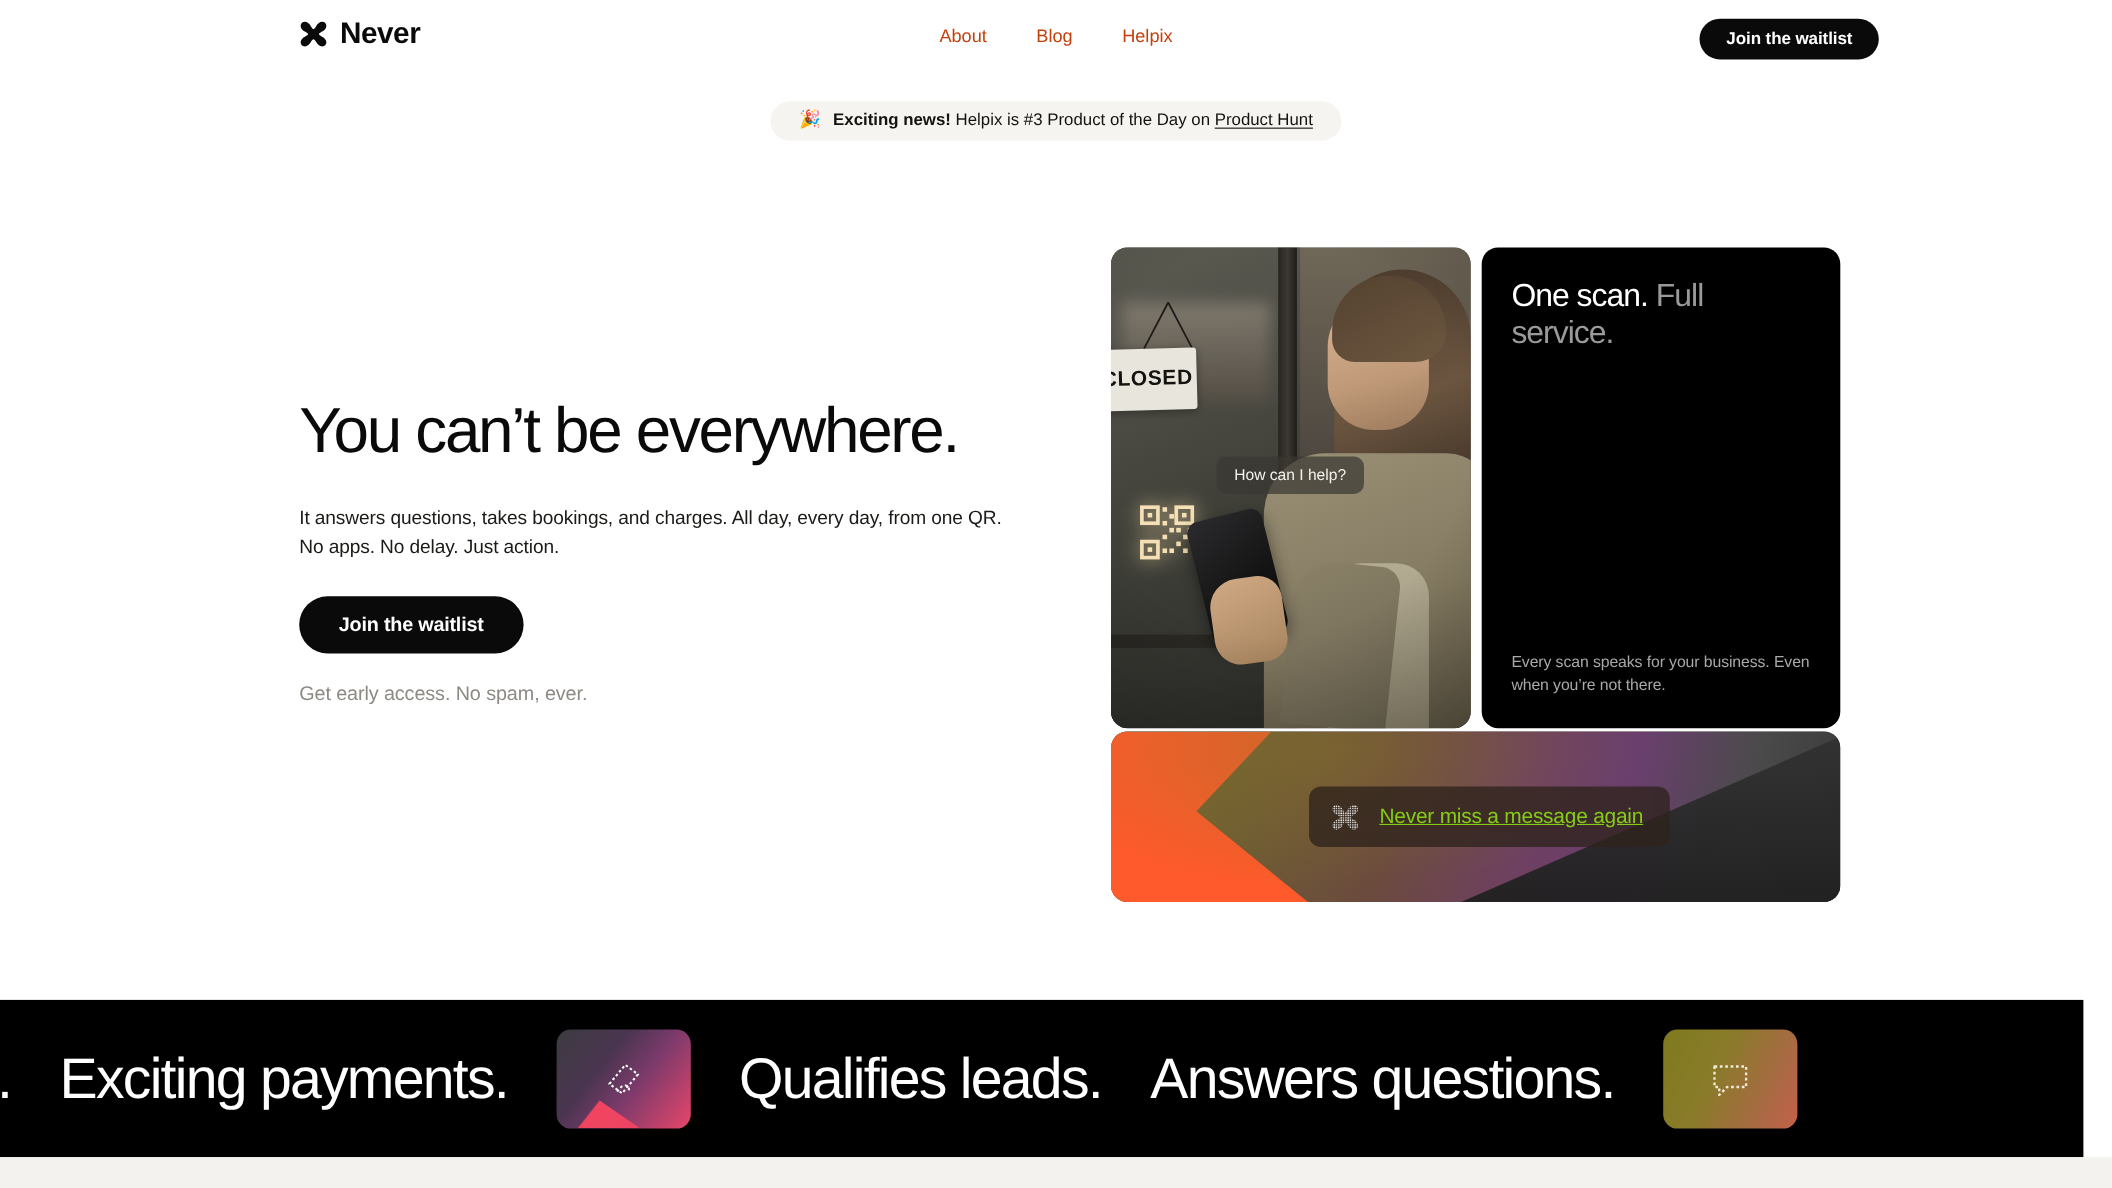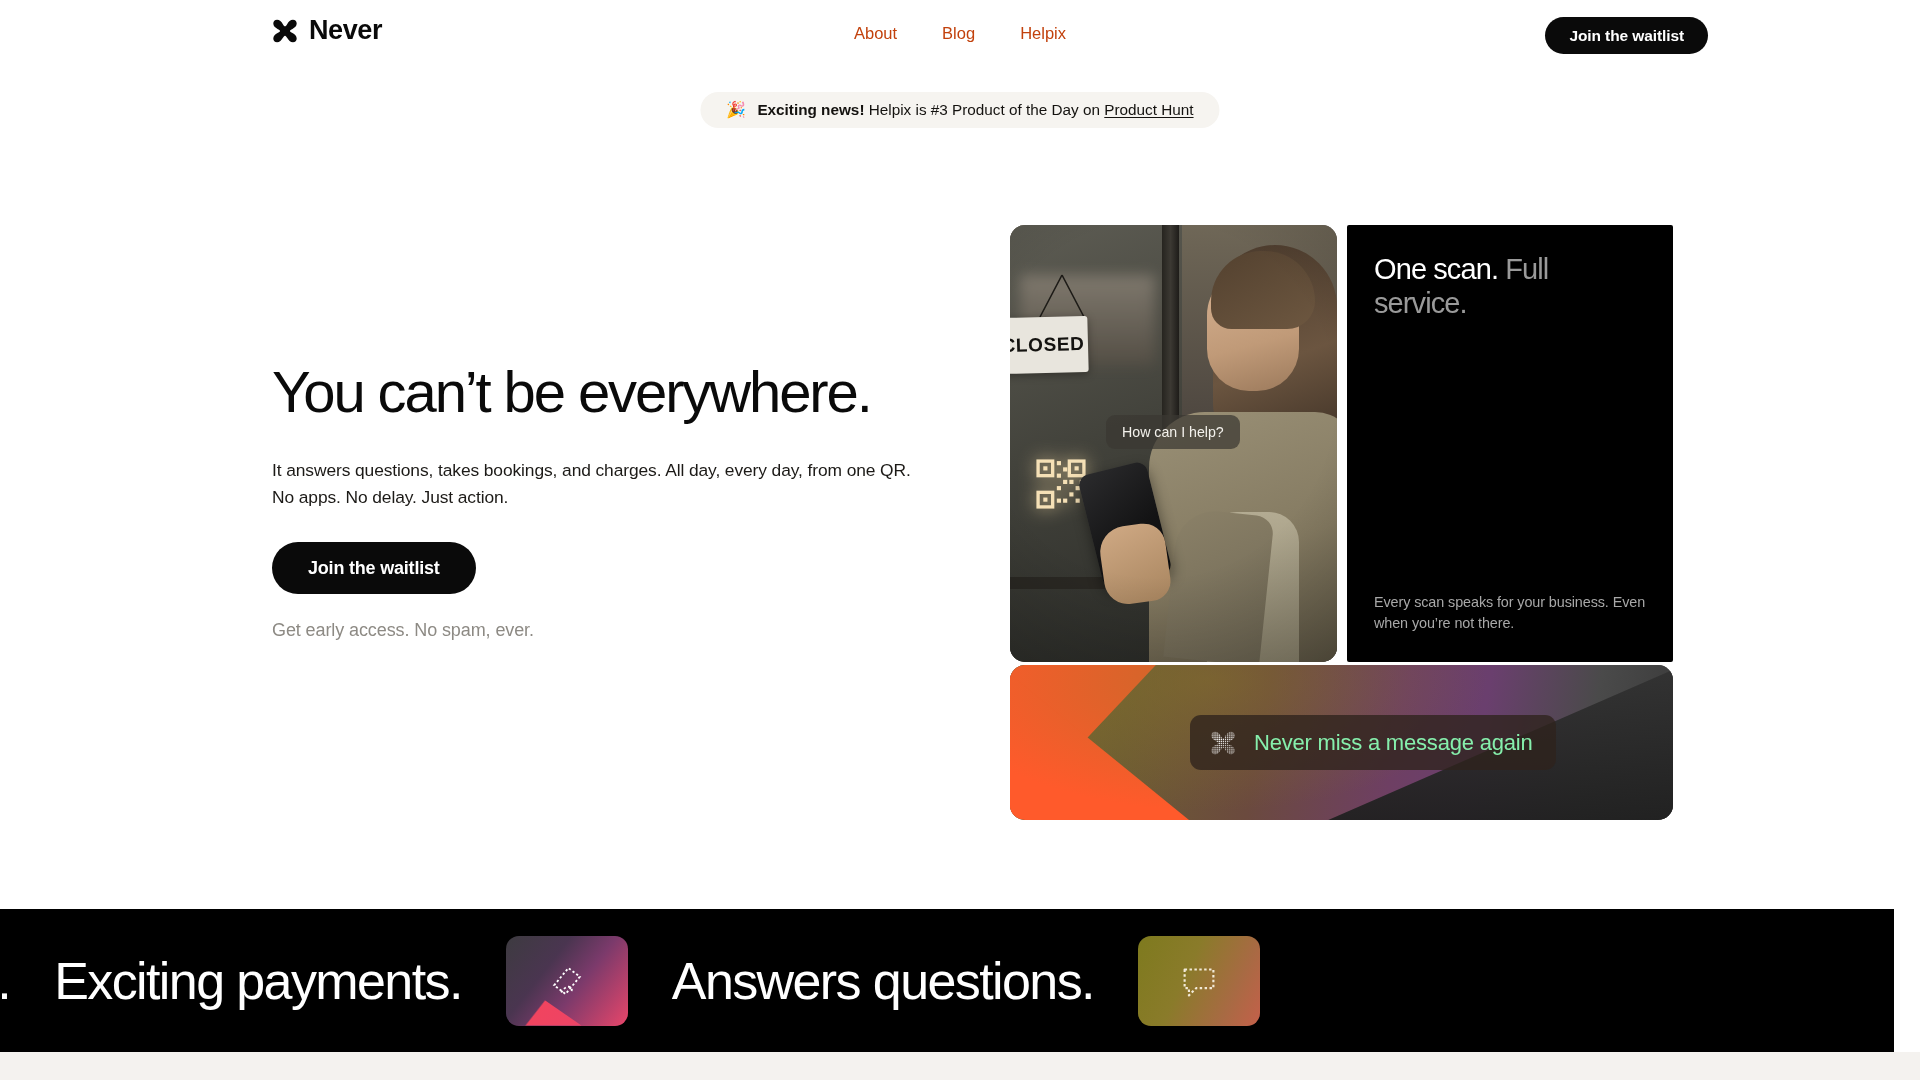--- a/index.html
+++ b/index.html
@@ -308,21 +308,21 @@
     background: radial-gradient(120% 90% at 45% 40%, rgba(0,0,0,0) 45%, rgba(0,0,0,.35) 100%);
     pointer-events: none;
   }
 
   
   .dark-card {
     position: absolute;
     right: 0; top: 0;
     width: 326px; height: 437px;
     background: #000000;
-    border-radius: 2px;
+    border-radius: 15px;
     padding: 28px 27px;
     display: flex;
     flex-direction: column;
     justify-content: space-between;
   }
   .dark-card-title {
     font-size: 29px;
     font-weight: 500;
     line-height: 1.16;
     letter-spacing: -0.9px;
@@ -371,24 +371,25 @@
     left: 180px; top: 50px;
     height: 55px;
     background: rgba(46,34,28,0.78);
     border-radius: 11px;
     display: flex;
     align-items: center;
     gap: 18px;
     padding: 0 24px 0 20px;
   }
   .message-pill-text {
-    font-size: 22px;
-    color: #86efac;
+    font-size: 19px;
+    color: #84cc16;
     letter-spacing: -0.2px;
     white-space: nowrap;
+    text-decoration: underline;
   }
   .dot-mark { width: 26px; height: 26px; display: block; }
 
   
   .marquee-band {
     position: absolute;
     left: 0; top: 909px;
     width: 1894px;
     height: 143px;
     background: #000000;
@@ -569,20 +570,21 @@
 <div class="marquee-band">
   <div class="marquee-track">
     <span class="marquee-item">7.</span>
     <span class="marquee-item">Exciting payments.</span>
     <span class="marquee-tile tile-pay">
       <svg class="tile-icon" width="46" height="46" viewBox="0 0 32 32">
         <path d="M7 19 L17 7 L25 13 L15 25 Z" fill="none" stroke="#ffffff" stroke-width="1.3" stroke-dasharray="1.6 1.6"></path>
         <path d="M12 24 C12 24 14 20 17 20 C20 20 20 23 18 24" fill="none" stroke="#ffffff" stroke-width="1.3" stroke-dasharray="1.6 1.6"></path>
       </svg>
     </span>
+    <span class="marquee-item">Qualifies leads.</span>
     <span class="marquee-item">Answers questions.</span>
     <span class="marquee-tile tile-chat">
       <svg class="tile-icon" width="46" height="46" viewBox="0 0 32 32">
         <path d="M6 8 H26 V21 H14 L9 26 V21 H6 Z" fill="none" stroke="#f2ead8" stroke-width="1.5" stroke-dasharray="1.7 1.7" stroke-linejoin="round"></path>
       </svg>
     </span>
   </div>
 </div>
 
 <div class="bottom-strip"></div>

